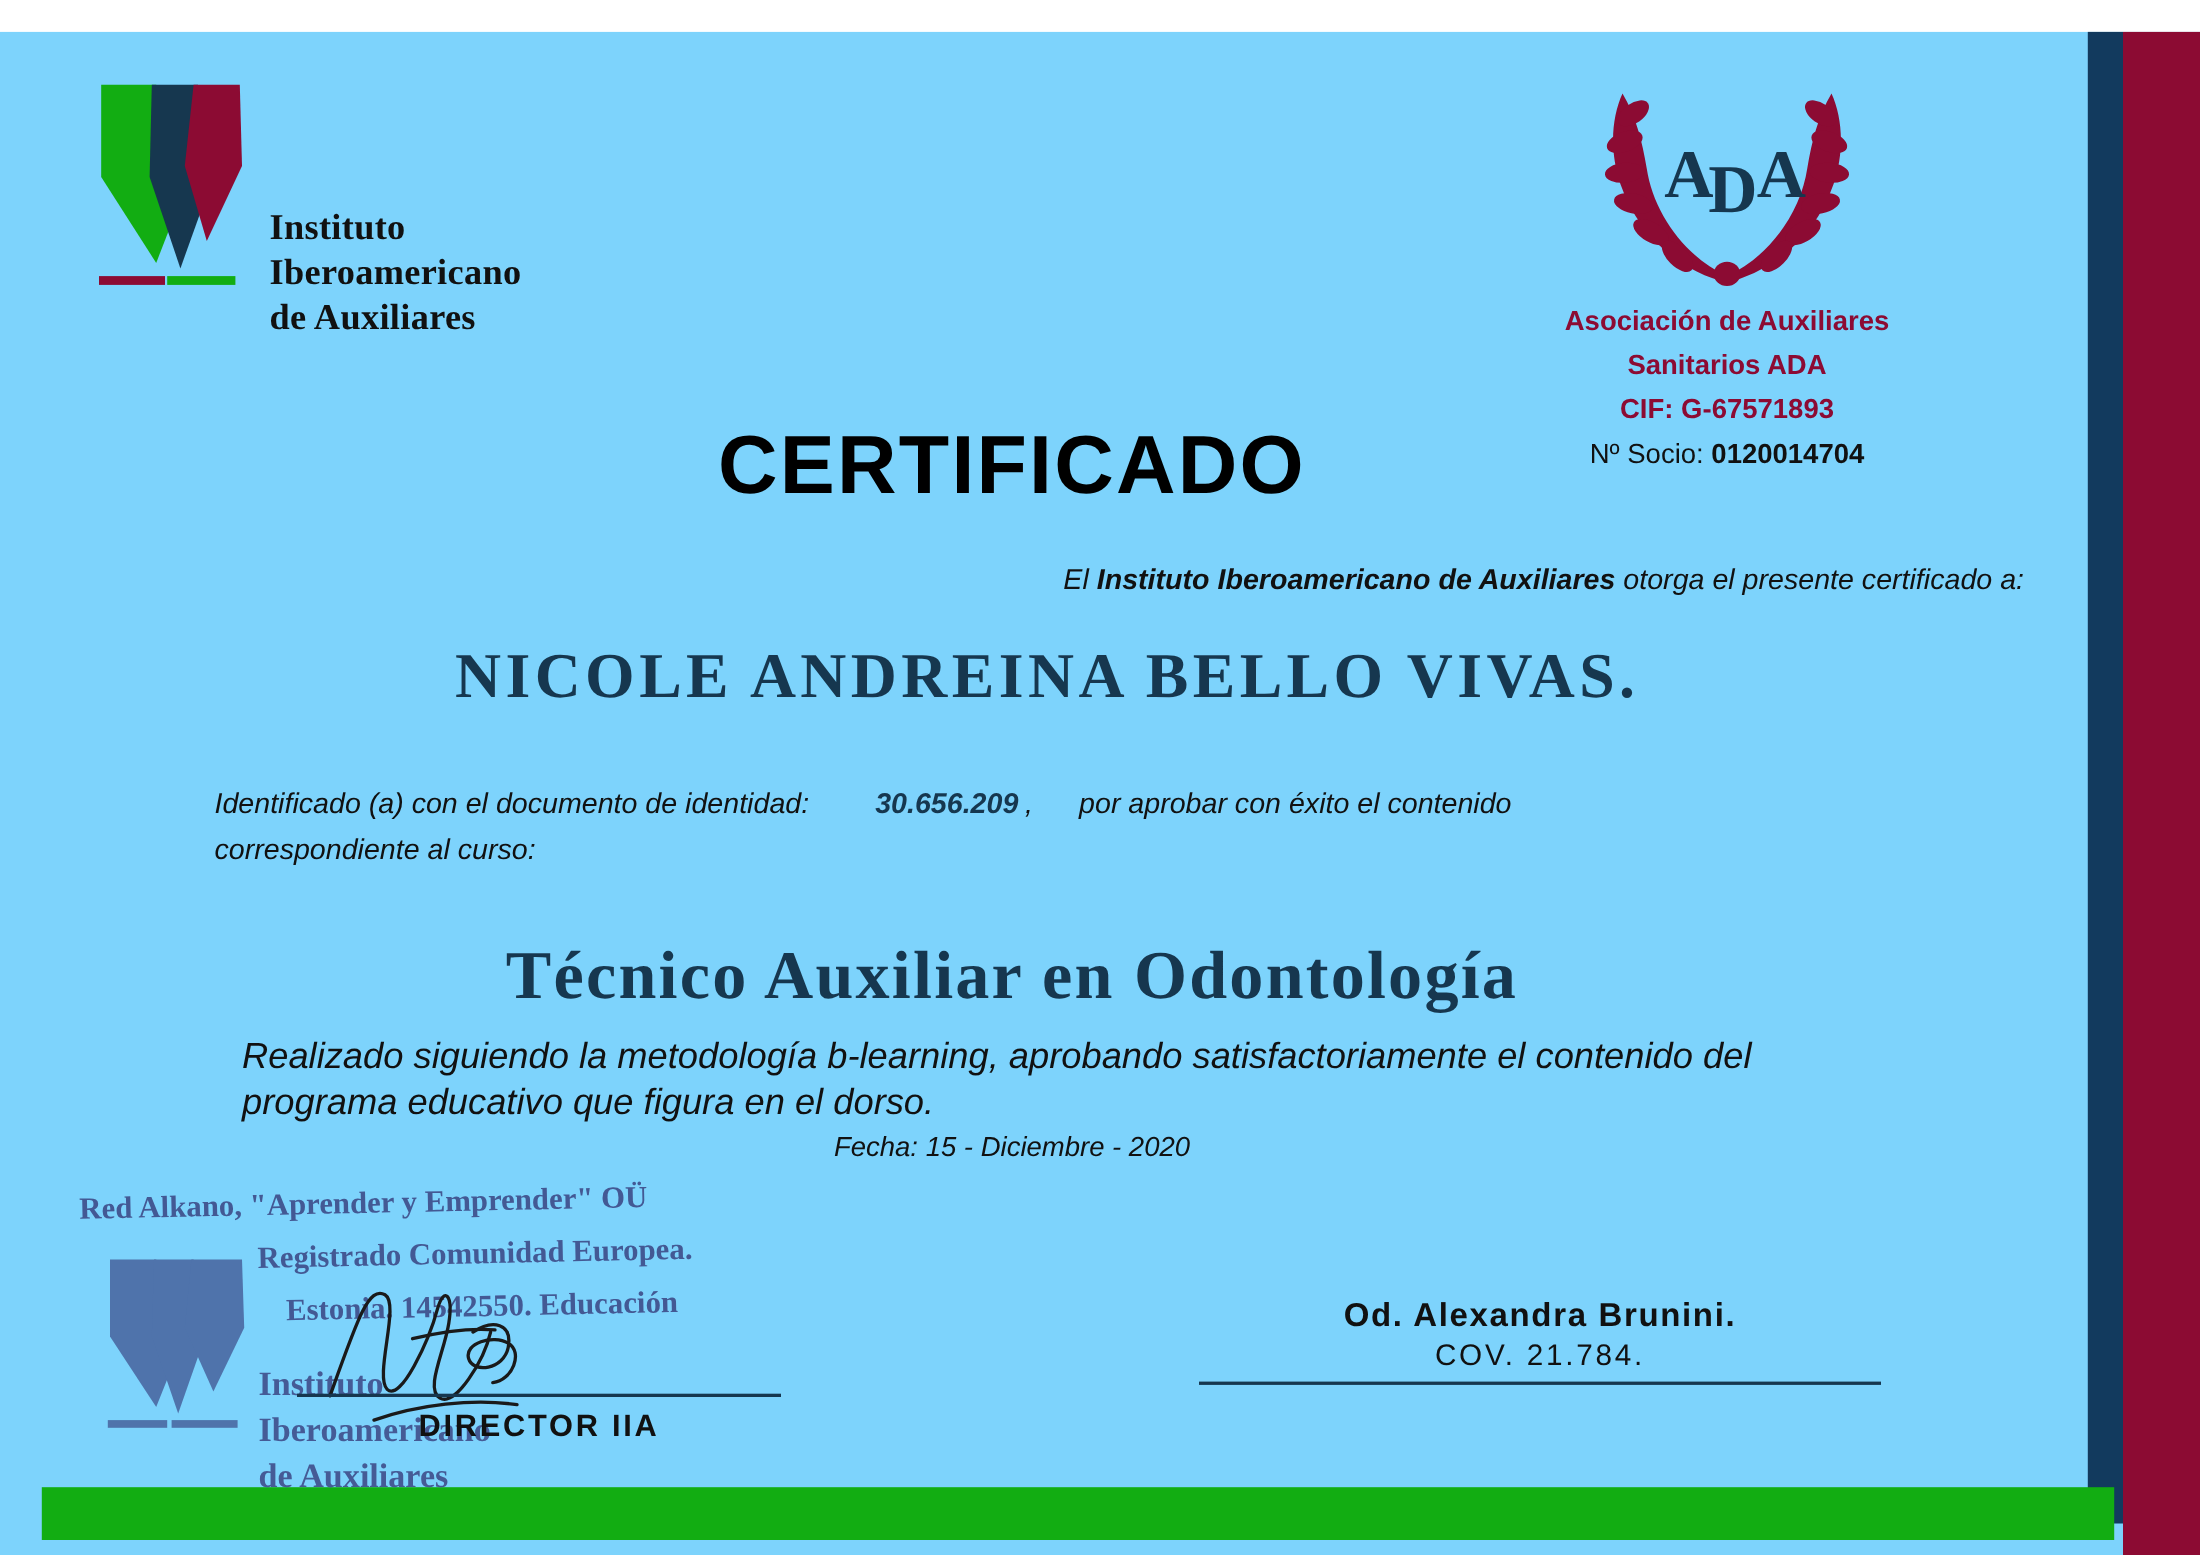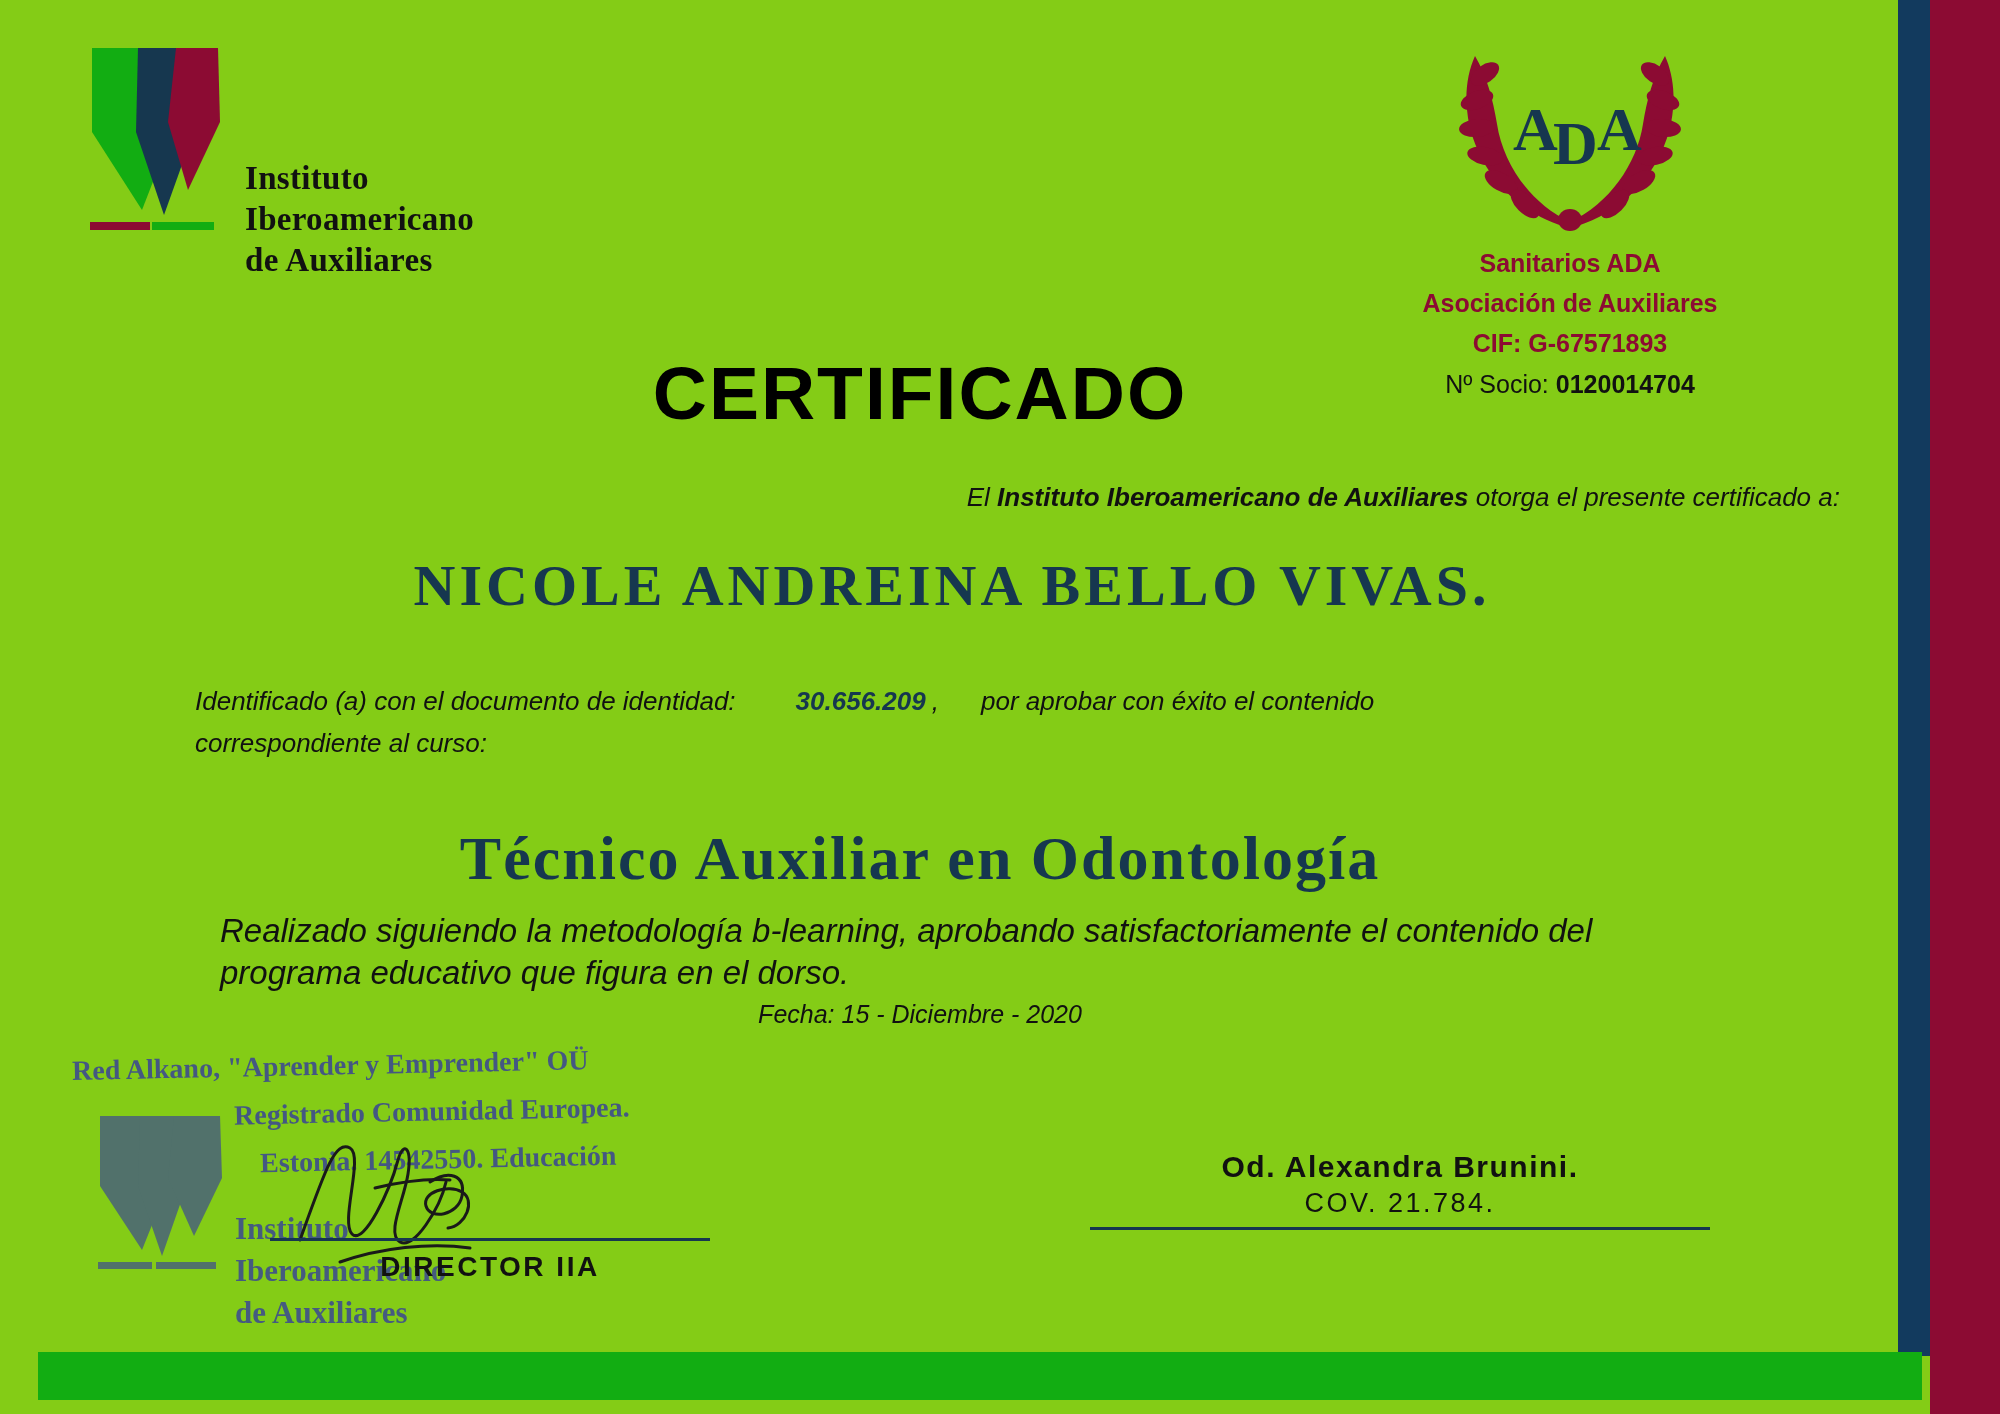--- a/index.html
+++ b/index.html
@@ -12,21 +12,22 @@
     height: 1414px;
     position: relative;
     font-family: "Liberation Sans", sans-serif;
     overflow: hidden;
   }
 
   
   .page {
     position: absolute;
     inset: 0;
-    background: #84cc16;
+    background: #7dd3fc;
+    margin-top: 29px;
   }
   .band-navy {
     position: absolute;
     top: 0;
     right: 70px;
     width: 32px;
     height: 1356px;
     background: #123a5e;
   }
   .band-maroon {
@@ -328,22 +329,22 @@
           <ellipse cx="135" cy="182" rx="12" ry="11"></ellipse>
         </g>
         <g fill="#16374f" font-family="Liberation Serif, serif" font-weight="bold">
           <text x="78" y="112" font-size="62">A</text>
           <text x="118" y="126" font-size="62">D</text>
           <text x="162" y="112" font-size="62">A</text>
         </g>
       </svg>
     </div>
     <div class="ada-text">
+      <div>Asociación de Auxiliares</div>
       <div>Sanitarios ADA</div>
-      <div>Asociación de Auxiliares</div>
       <div>CIF: G-67571893</div>
     </div>
     <div class="ada-socio">
       <span>Nº Socio:</span>
       <b>0120014704</b>
     </div>
   </div>
 
   <div class="cert-title">CERTIFICADO</div>
 

